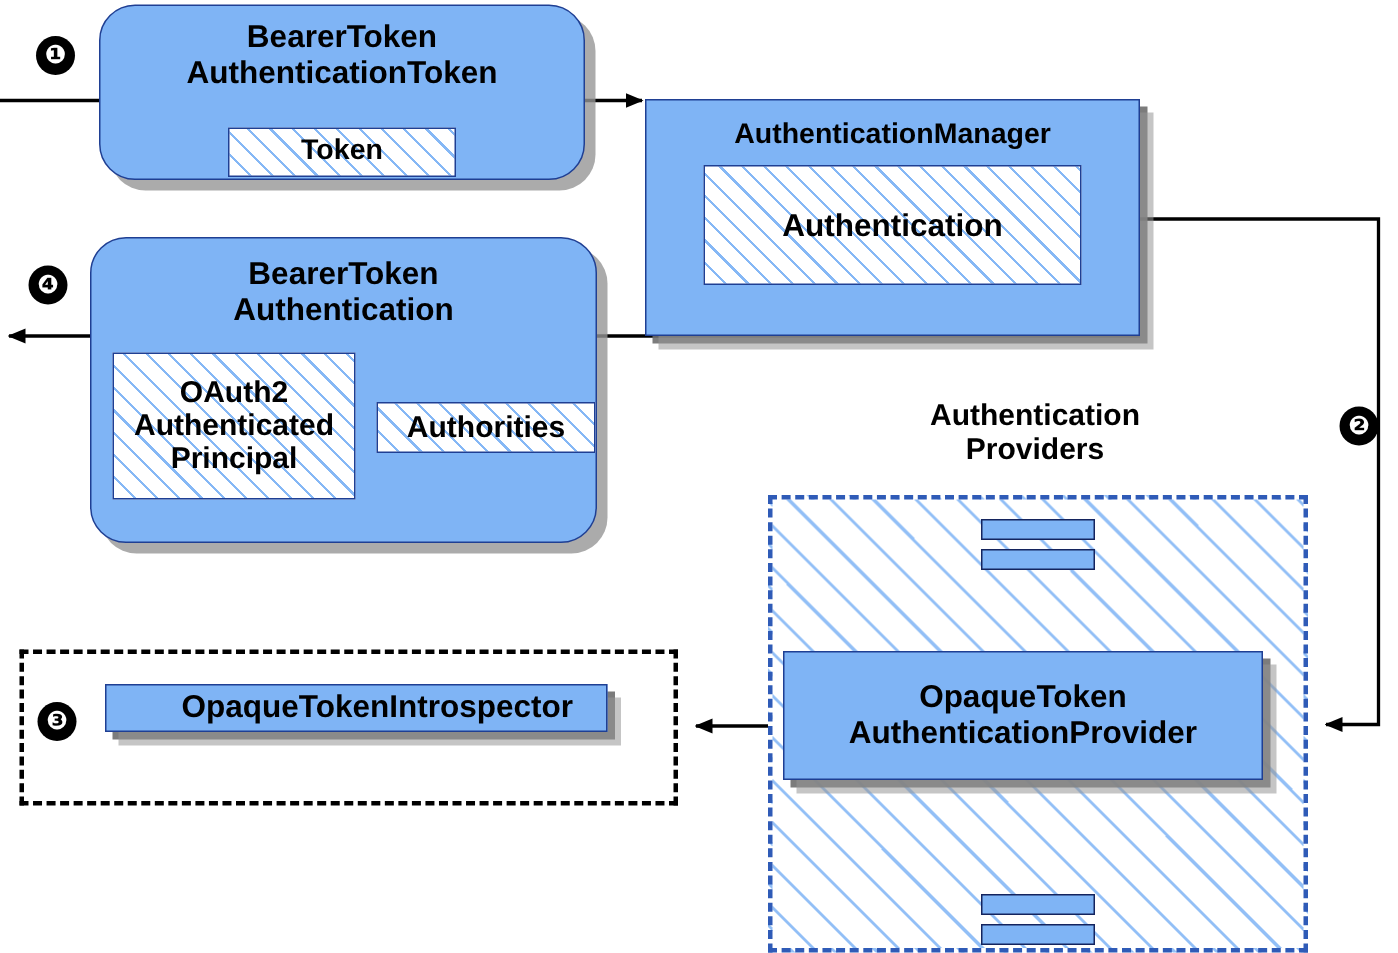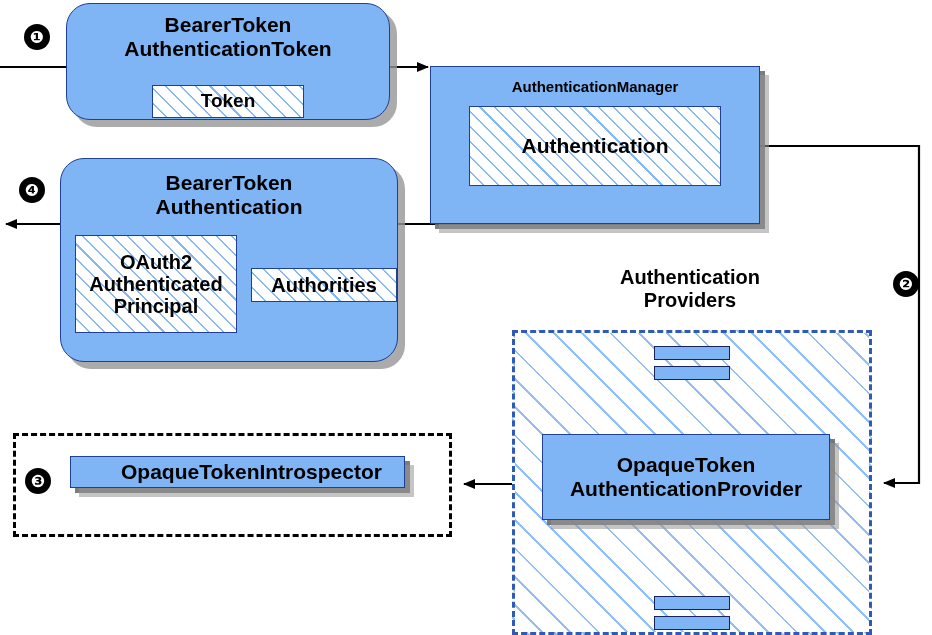--- a/index.html
+++ b/index.html
@@ -129,33 +129,33 @@
     <div class="bar" style="width:100%;height:100%;"></div>
   </div>
 
   <div class="node" style="left:654px;top:596px;width:76px;height:14px;z-index:12;">
     <div class="bar" style="width:100%;height:100%;"></div>
   </div>
   <div class="node" style="left:654px;top:616px;width:76px;height:14px;z-index:12;">
     <div class="bar" style="width:100%;height:100%;"></div>
   </div>
 
-  <div class="node comp flat" style="left:542px;top:434px;width:288px;height:86px;justify-content:center;z-index:14;">
+  <div class="node comp flat" style="left:522px;top:434px;width:320px;height:86px;justify-content:center;z-index:14;">
     <div class="comp-title" style="font-size:21px;">OpaqueToken
 AuthenticationProvider</div>
   </div>
 
   <div class="node comp rounded" style="left:66px;top:3px;width:324px;height:117px;padding-top:9px;">
     <div class="comp-title" style="font-size:21px;">BearerToken
 AuthenticationToken</div>
     <div class="hatch" style="width:152px;height:33px;margin-top:25px;font-size:19px;">Token</div>
   </div>
 
   <div class="node comp flat" style="left:430px;top:66px;width:330px;height:158px;padding-top:12px;">
-    <div class="comp-title" style="font-size:15px;">AuthenticationManager</div>
+    <div class="comp-title" style="font-size:19px;">AuthenticationManager</div>
     <div class="hatch" style="width:252px;height:80px;margin-top:10px;font-size:21px;">Authentication</div>
   </div>
 
   <div class="node comp rounded" style="left:60px;top:158px;width:338px;height:204px;padding-top:12px;">
     <div class="comp-title" style="font-size:21px;">BearerToken
 Authentication</div>
     <div style="position:relative;width:100%;height:100%;">
       <div class="hatch" style="position:absolute;left:14px;top:17px;width:162px;height:98px;font-size:20px;">OAuth2
 Authenticated
 Principal</div>

